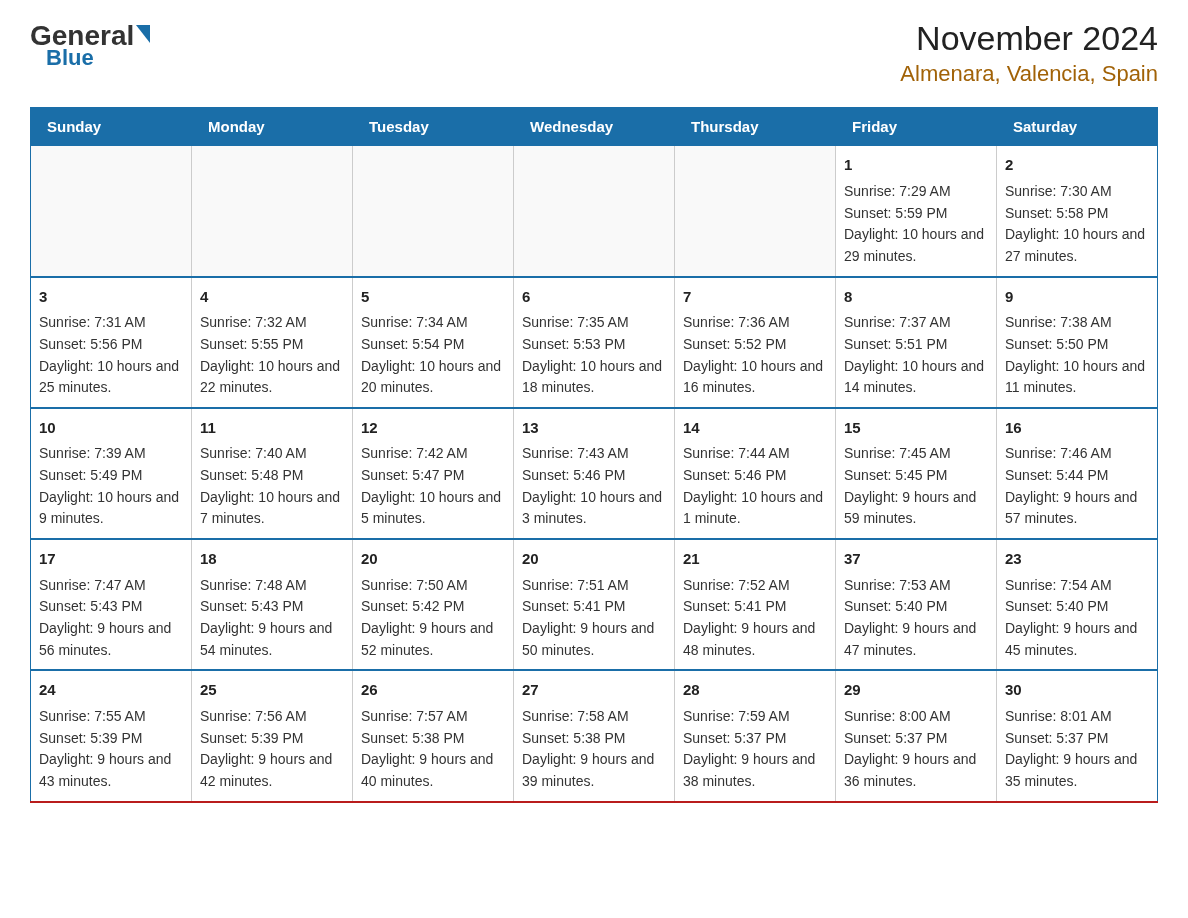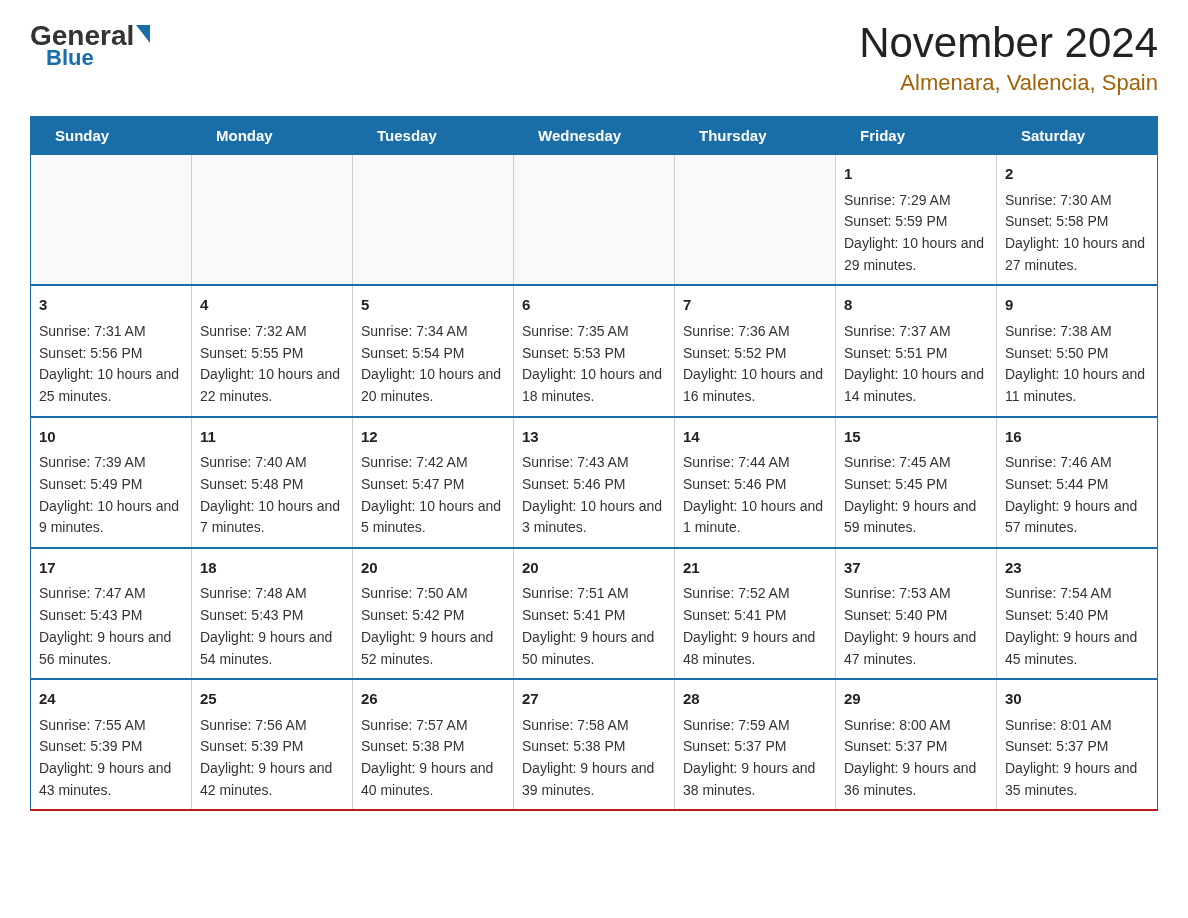--- a/index.html
+++ b/index.html
@@ -42,42 +42,42 @@
       color: #1a6ea8;
       font-size: 22px;
       font-weight: bold;
       margin-top: -5px;
       margin-left: 2px;
     }
     .title-area {
       text-align: right;
     }
     .month-title {
-      font-size: 42px;
+      font-size: 34px;
       font-weight: 300;
       color: #222;
       line-height: 1.1;
     }
     .location-title {
       font-size: 22px;
       color: #a16207;
       font-weight: normal;
       margin-top: 4px;
     }
     table {
       width: 100%;
       border-collapse: collapse;
       table-layout: fixed;
     }
     thead tr {
       background-color: #1a6ea8;
       color: #fff;
     }
     thead th {
-      padding: 10px 24px;
+      padding: 10px 16px;
       text-align: left;
       font-size: 15px;
       font-weight: 600;
       border: 1px solid #1a6ea8;
     }
     tbody tr {
       border-bottom: 2px solid #1a6ea8;
     }
     tbody td {
       vertical-align: top;

